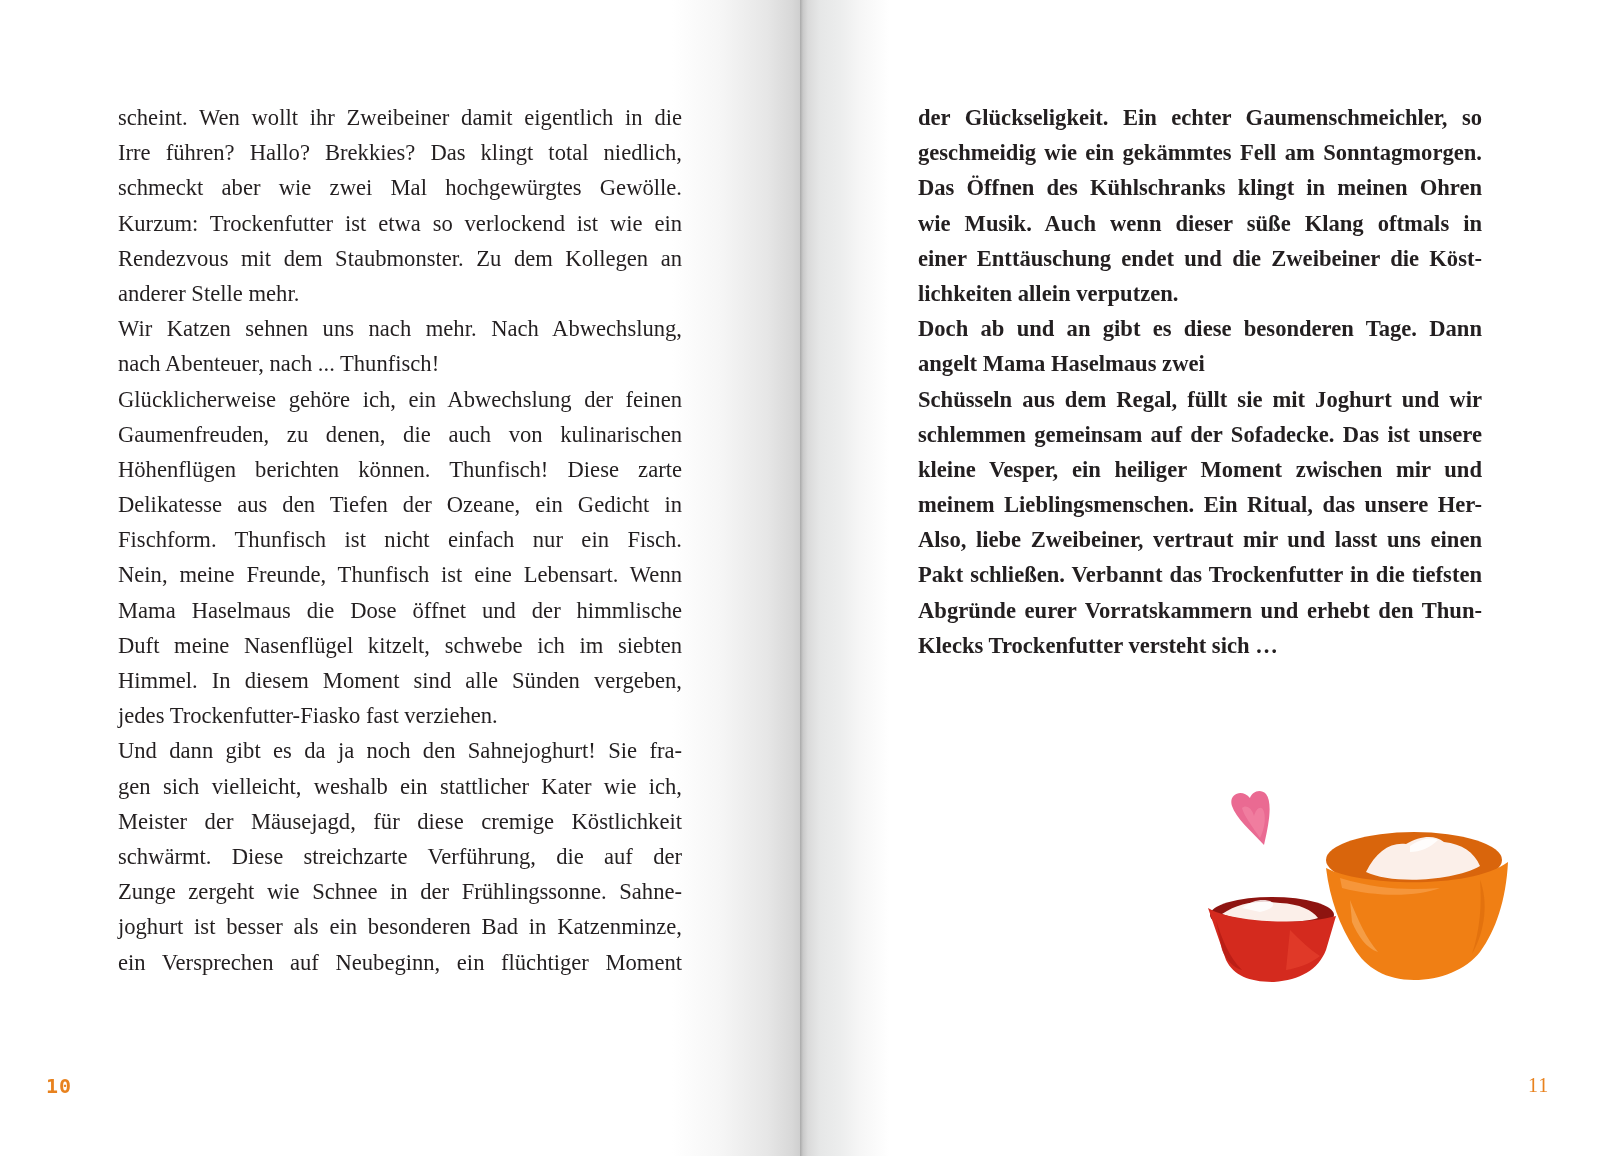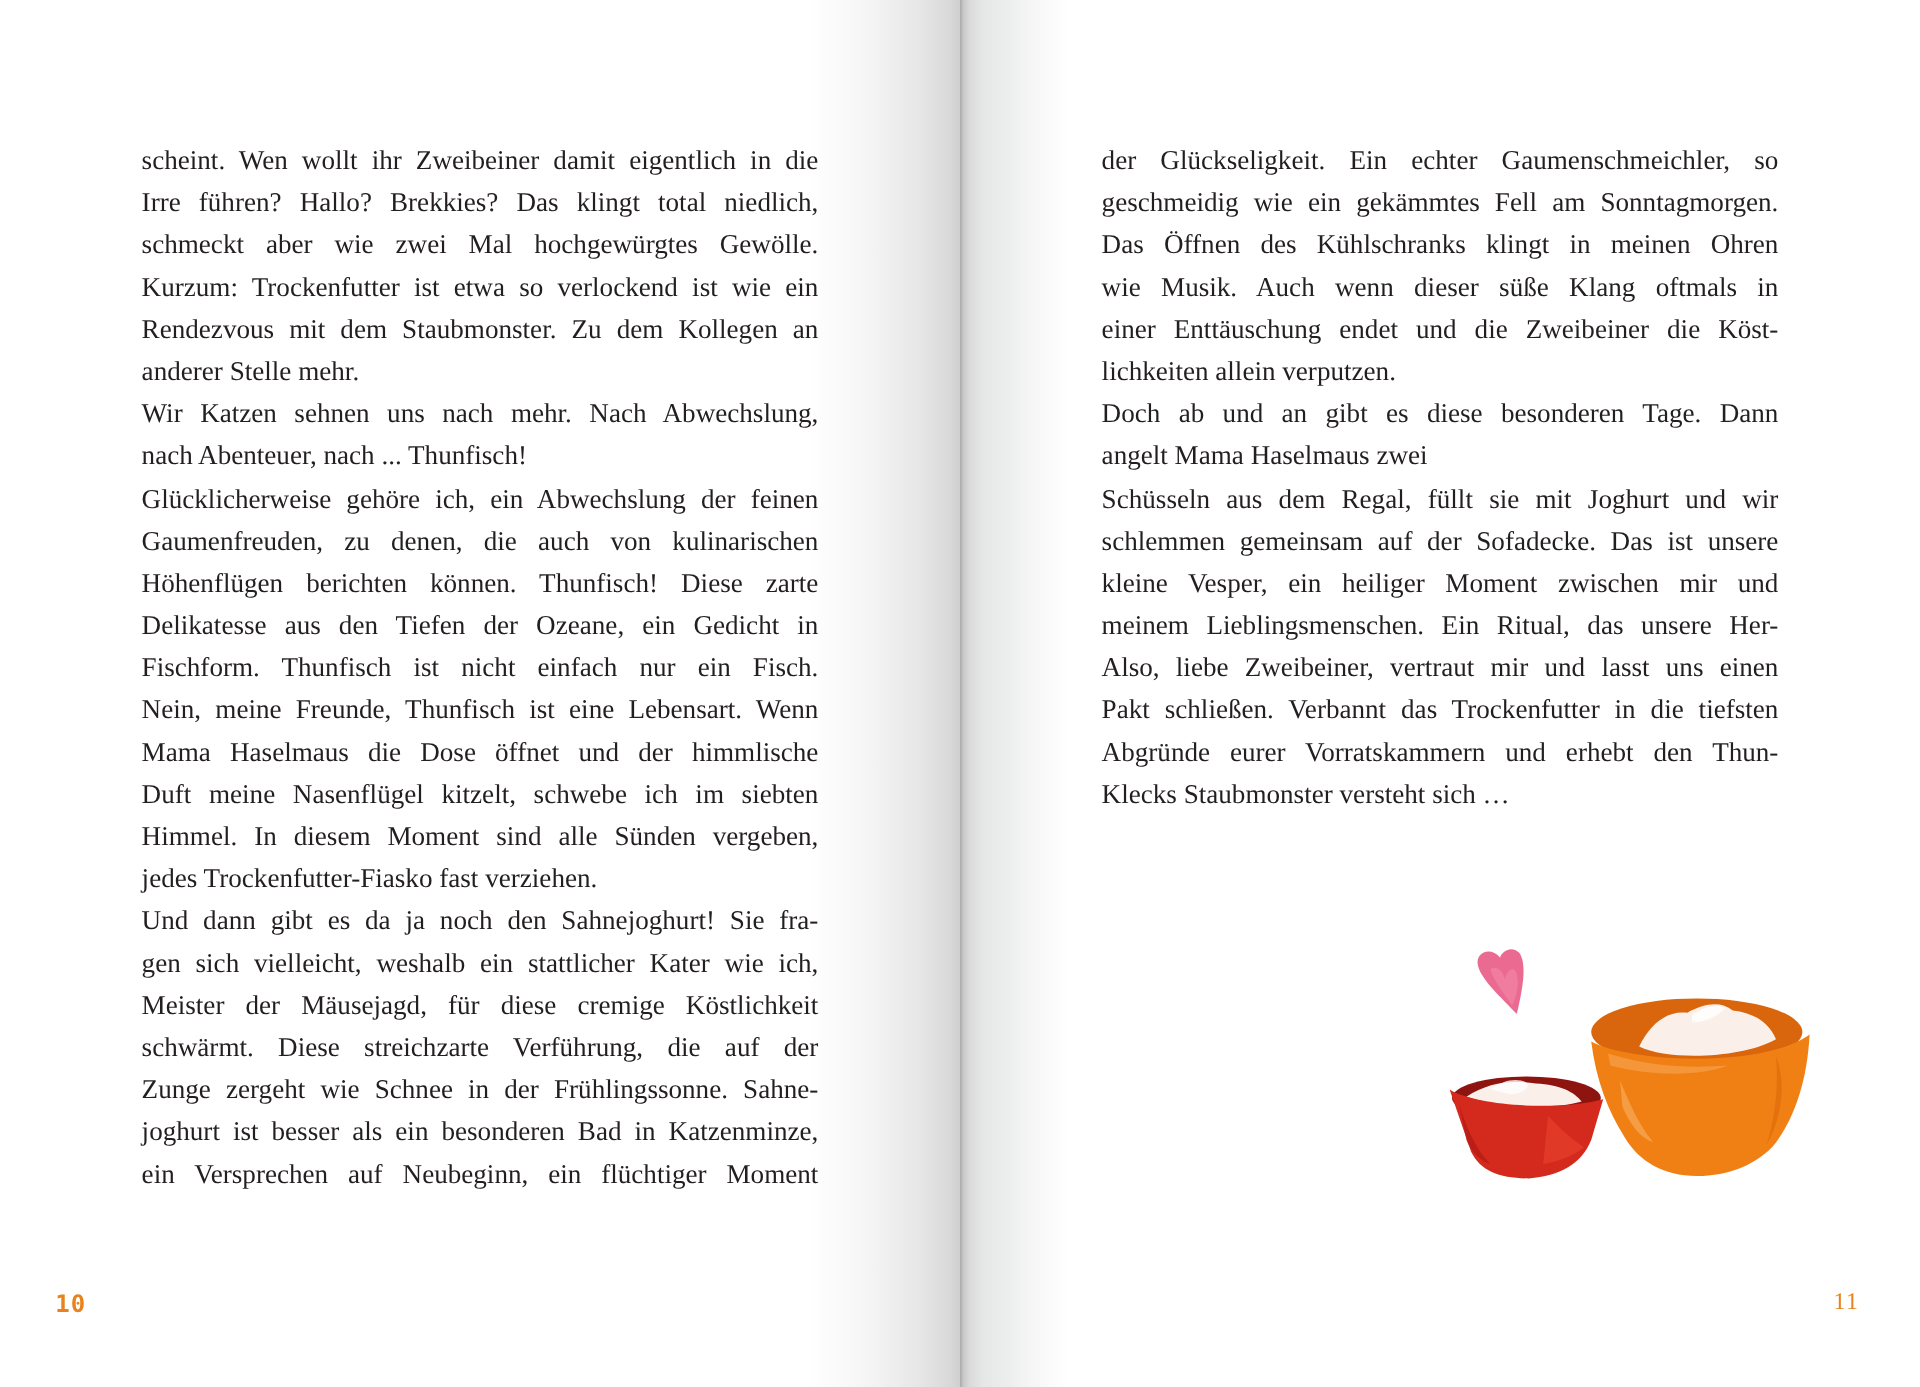--- a/index.html
+++ b/index.html
@@ -26,29 +26,29 @@
       width: 800px;
       background: linear-gradient(to right, #ffffff 0%, #ffffff 84%, #f6f6f6 90%, #e6e6e6 96%, #d8d8d8 99%, #cfcfcf 100%);
     }
     .page-right {
       left: 800px;
       width: 800px;
       background: linear-gradient(to right, #a9a9a9 0px, #c9c9c9 3px, #dadada 8px, #e6e7e7 20px, #eceded 40px, #f6f6f6 60px, #ffffff 90px, #ffffff 100%);
     }
     .text-block {
       position: absolute;
-      top: 116px;
+      top: 100px;
       width: 564px;
       font-family: "Liberation Serif", "DejaVu Serif", serif;
       font-size: 22.6px;
       line-height: 35.2px;
       color: #231f20;
     }
     .page-left .text-block { left: 118px; }
-    .page-right .text-block { left: 118px; }
+    .page-right .text-block { left: 118px; font-weight: bold; }
     .line {
       display: block;
       white-space: nowrap;
       text-align: justify;
       text-align-last: justify;
       height: 35.2px;
     }
     .line.last {
       text-align-last: left;
     }
@@ -116,21 +116,21 @@
         <span class="line last">lichkeiten allein verputzen.</span>
         <span class="line">Doch ab und an gibt es diese besonderen Tage. Dann</span>
         <span class="line last">angelt Mama Haselmaus zwei</span>
         <span class="line">Schüsseln aus dem Regal, füllt sie mit Joghurt und wir</span>
         <span class="line">schlemmen gemeinsam auf der Sofadecke. Das ist unsere</span>
         <span class="line">kleine Vesper, ein heiliger Moment zwischen mir und</span>
         <span class="line">meinem Lieblingsmenschen. Ein Ritual, das unsere Her-</span>
         <span class="line">Also, liebe Zweibeiner, vertraut mir und lasst uns einen</span>
         <span class="line">Pakt schließen. Verbannt das Trockenfutter in die tiefsten</span>
         <span class="line">Abgründe eurer Vorratskammern und erhebt den Thun-</span>
-        <span class="line last">Klecks Staubmonster versteht sich …</span>
+        <span class="line last">Klecks Trockenfutter versteht sich …</span>
       </div>
 
     <svg class="illustration" viewBox="0 0 330 220" xmlns="http://www.w3.org/2000/svg">
 
       <g>
         <path d="M74 55 C60 40 46 28 42 16 C38 4 52 -2 60 8 C62 2 70 -2 76 4 C82 12 80 30 74 55 Z" fill="#e85a86" opacity="0.9"></path>
         <path d="M70 48 C62 36 54 26 52 18 C56 14 62 18 64 26 C66 18 72 14 74 22 C76 30 74 40 70 48 Z" fill="#f48aa8" opacity="0.6"></path>
       </g>
 
       <g>

